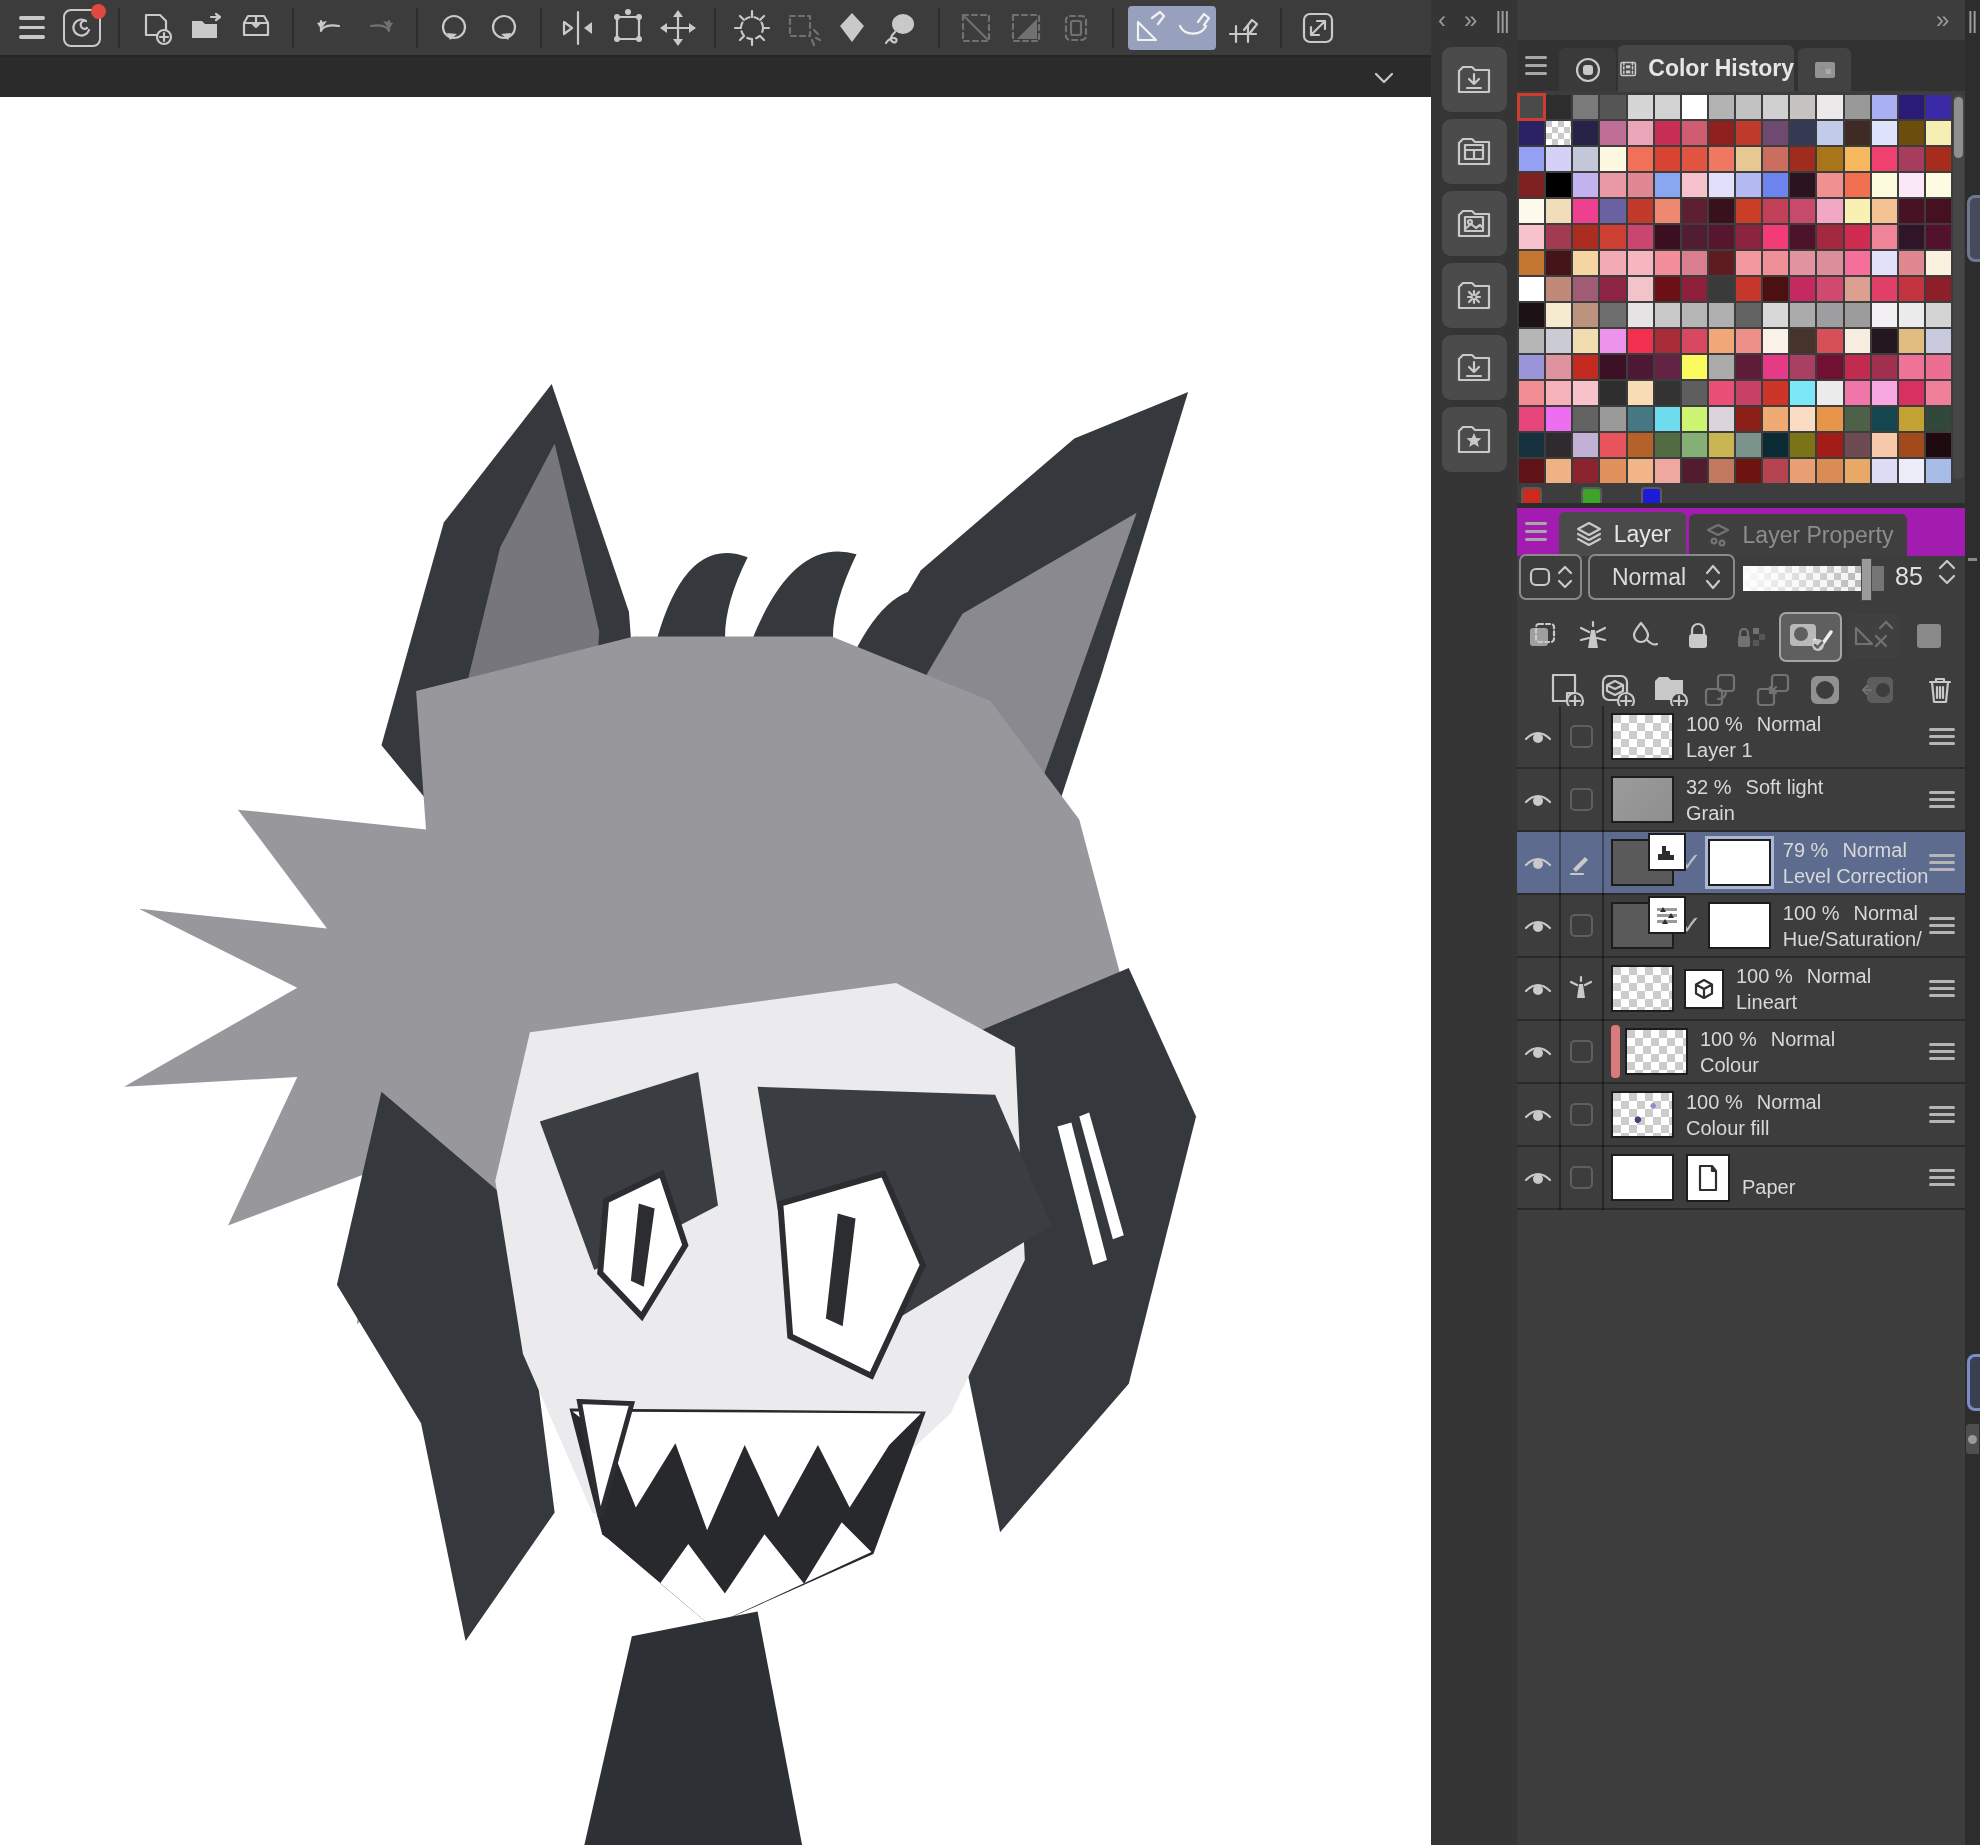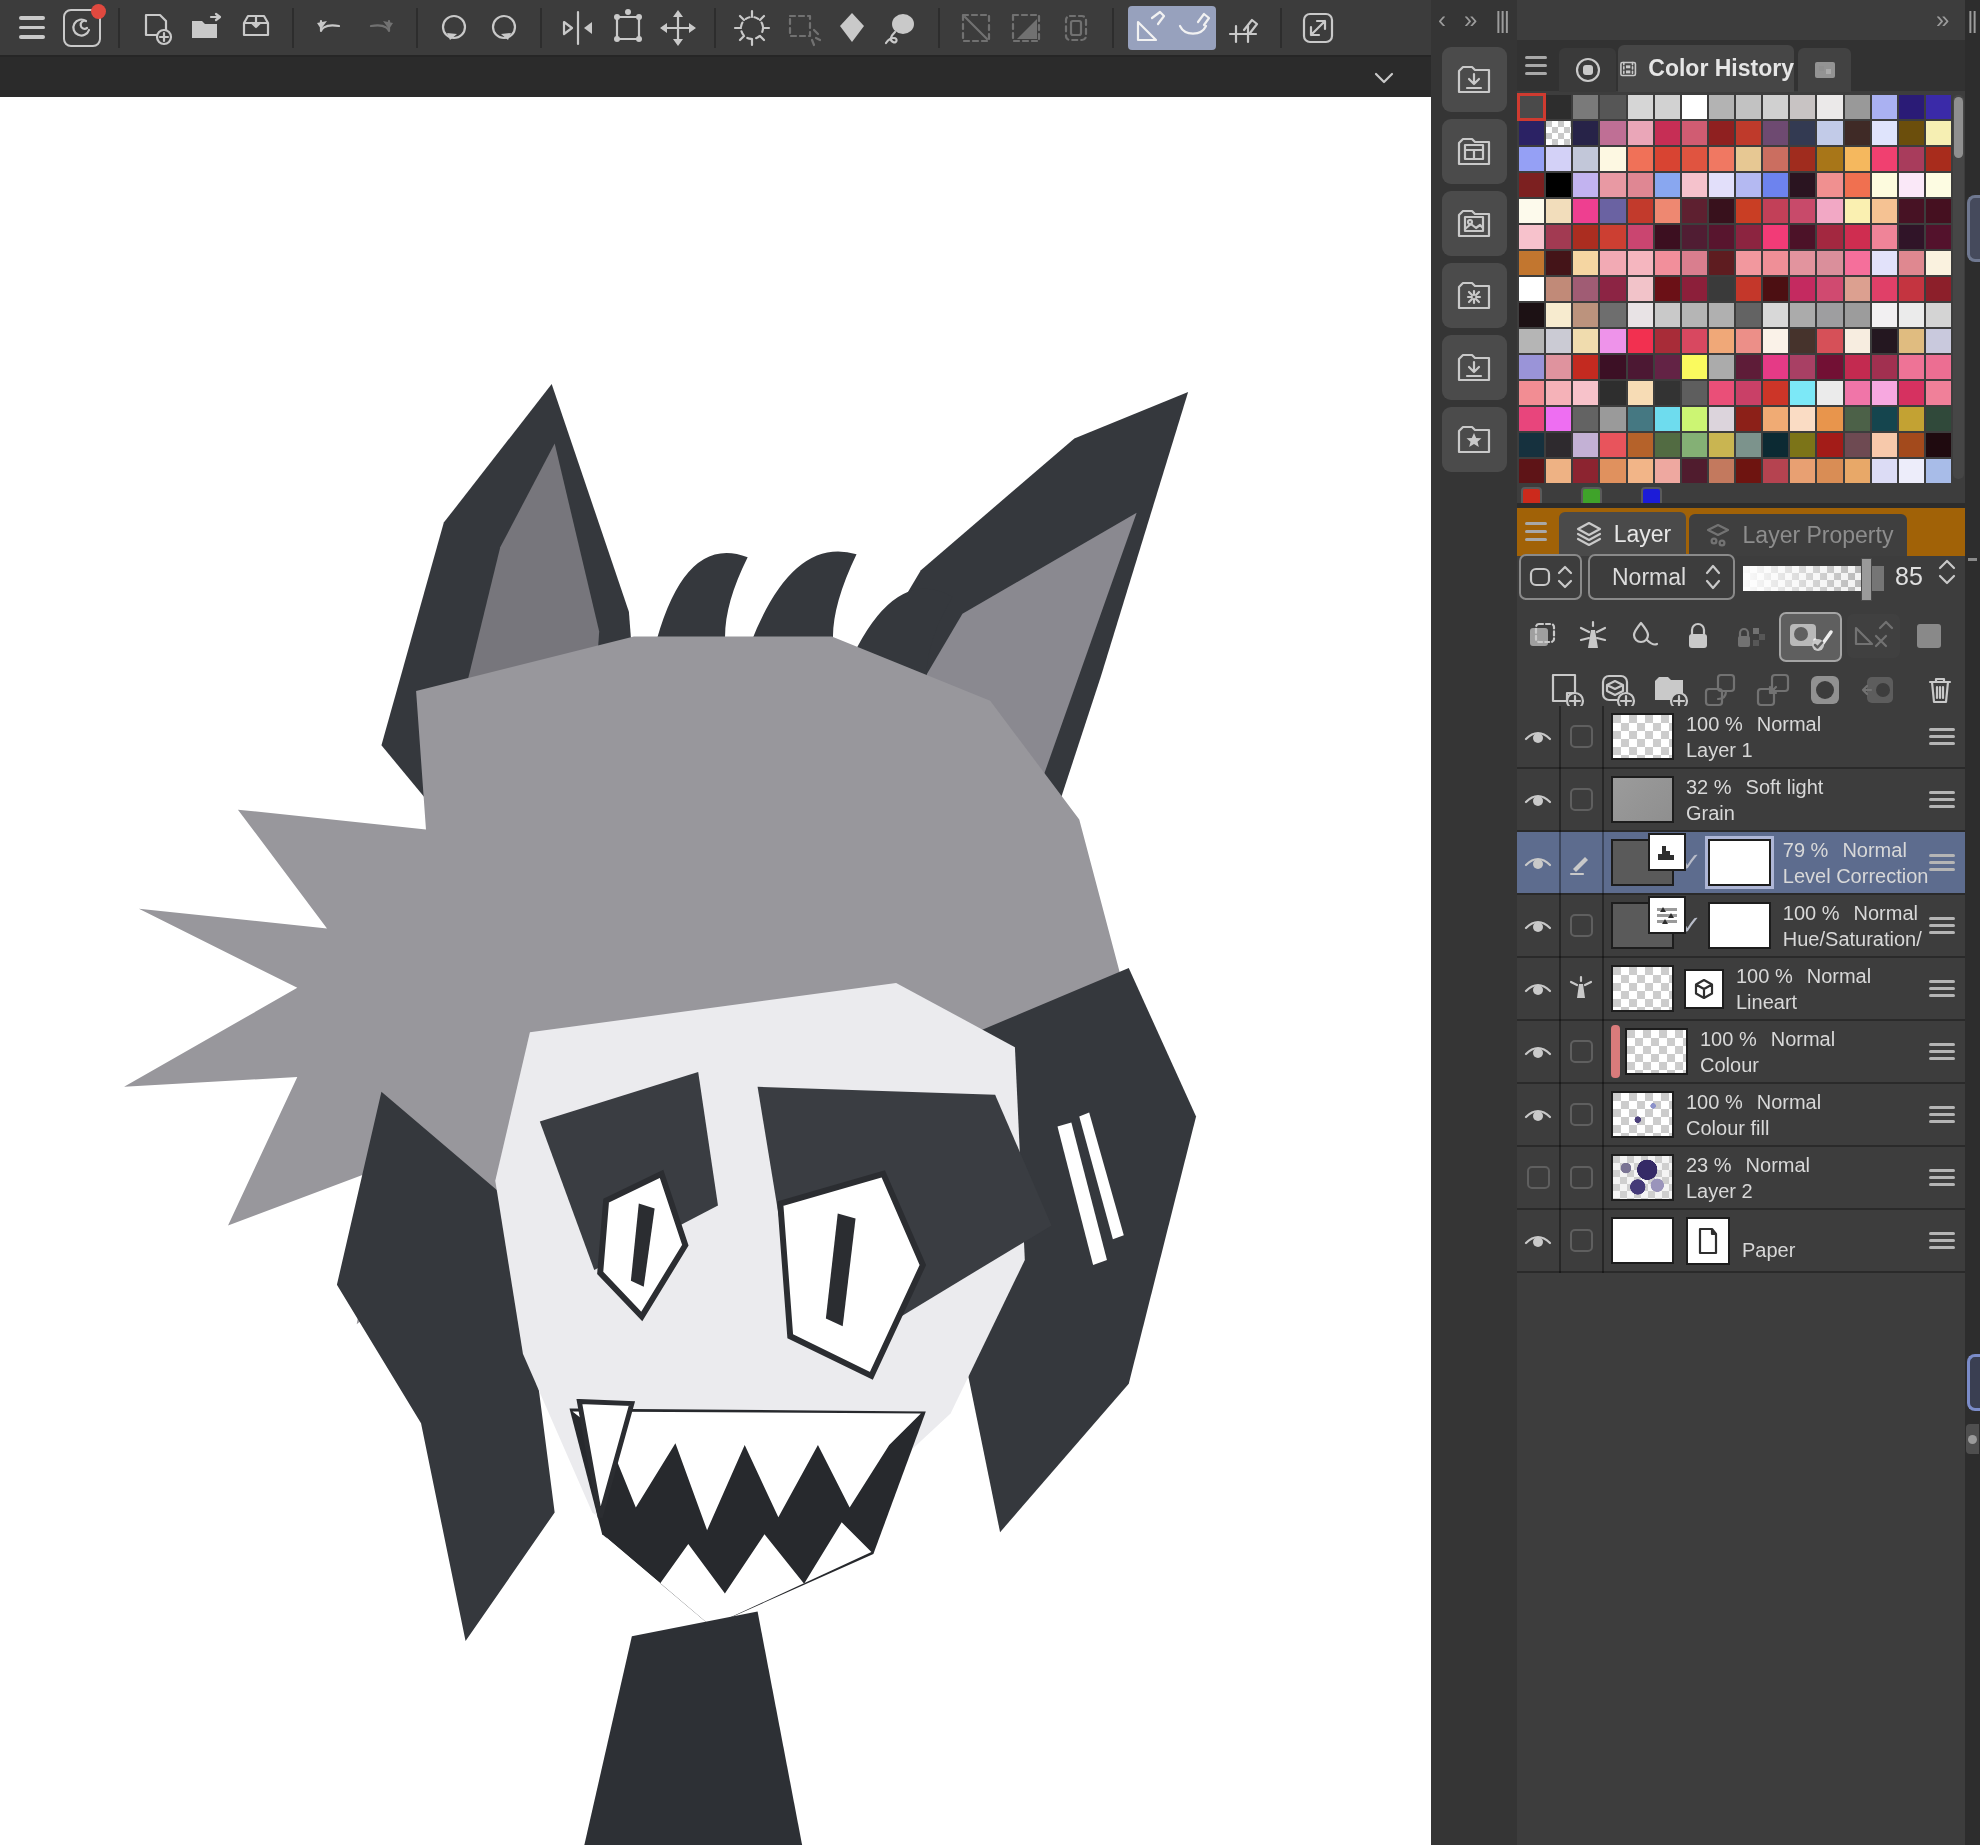--- a/index.html
+++ b/index.html
@@ -636,21 +636,21 @@
     <div class="palscroll">
         <div class="palthumb"></div>
       </div>
     <div class="quick">
         <div class="qc" style="background: rgb(204, 42, 28);"></div>
         <div class="qc" style="background: rgb(63, 163, 42);"></div>
         <div class="qc" style="background: rgb(28, 28, 216);"></div>
       </div>
     <div class="pdiv"></div>
 
-    <div class="phead" style="top:508px;height:48px;background:#a16207;">
+    <div class="phead" style="top:508px;height:48px;background:#a21caf;">
       <div style="position:absolute;left:8px;top:14px;" class="ham">
           <span></span>
           <span></span>
           <span></span>
         </div>
       <div class="ptab" style="left:42px;top:4px;width:127px;height:44px;background:#4a4a4a;">
         <svg class="i" width="30" height="30" viewBox="0 0 30 30">
             <path d="M15 4 l11 6 -11 6 -11 -6 z M4 15 l11 6 11 -6 M4 20 l11 6 11 -6"></path>
           </svg>
         <span class="lbl">Layer</span>
@@ -1005,40 +1005,20 @@
             <div class="l1"><span class="op">100 %</span><span>Normal</span></div>
             <div class="l2">Colour fill</div>
           </div>
         <div class="lmenu">
             <span></span>
             <span></span>
             <span></span>
           </div>
       </div>
 
-      <div class="lrow">
-        <div class="cell-eye">
-            <span class="cbx"></span>
-          </div>
-        <div class="cell-pick">
-            <span class="cbx"></span>
-          </div>
-        <div class="stdthumb">
-            <div class="thumb t-splotch"></div>
-          </div>
-        <div class="ltext">
-            <div class="l1"><span class="op">23 %</span><span>Normal</span></div>
-            <div class="l2">Layer 2</div>
-          </div>
-        <div class="lmenu">
-            <span></span>
-            <span></span>
-            <span></span>
-          </div>
-      </div>
 
       <div class="lrow">
         <div class="cell-eye">
             <svg class="i" width="30" height="20" viewBox="0 0 30 20">
               <path d="M3 12 Q15 0 27 12"></path>
               <circle class="f" cx="15" cy="11" r="5"></circle>
             </svg>
           </div>
         <div class="cell-pick">
             <span class="cbx"></span>

